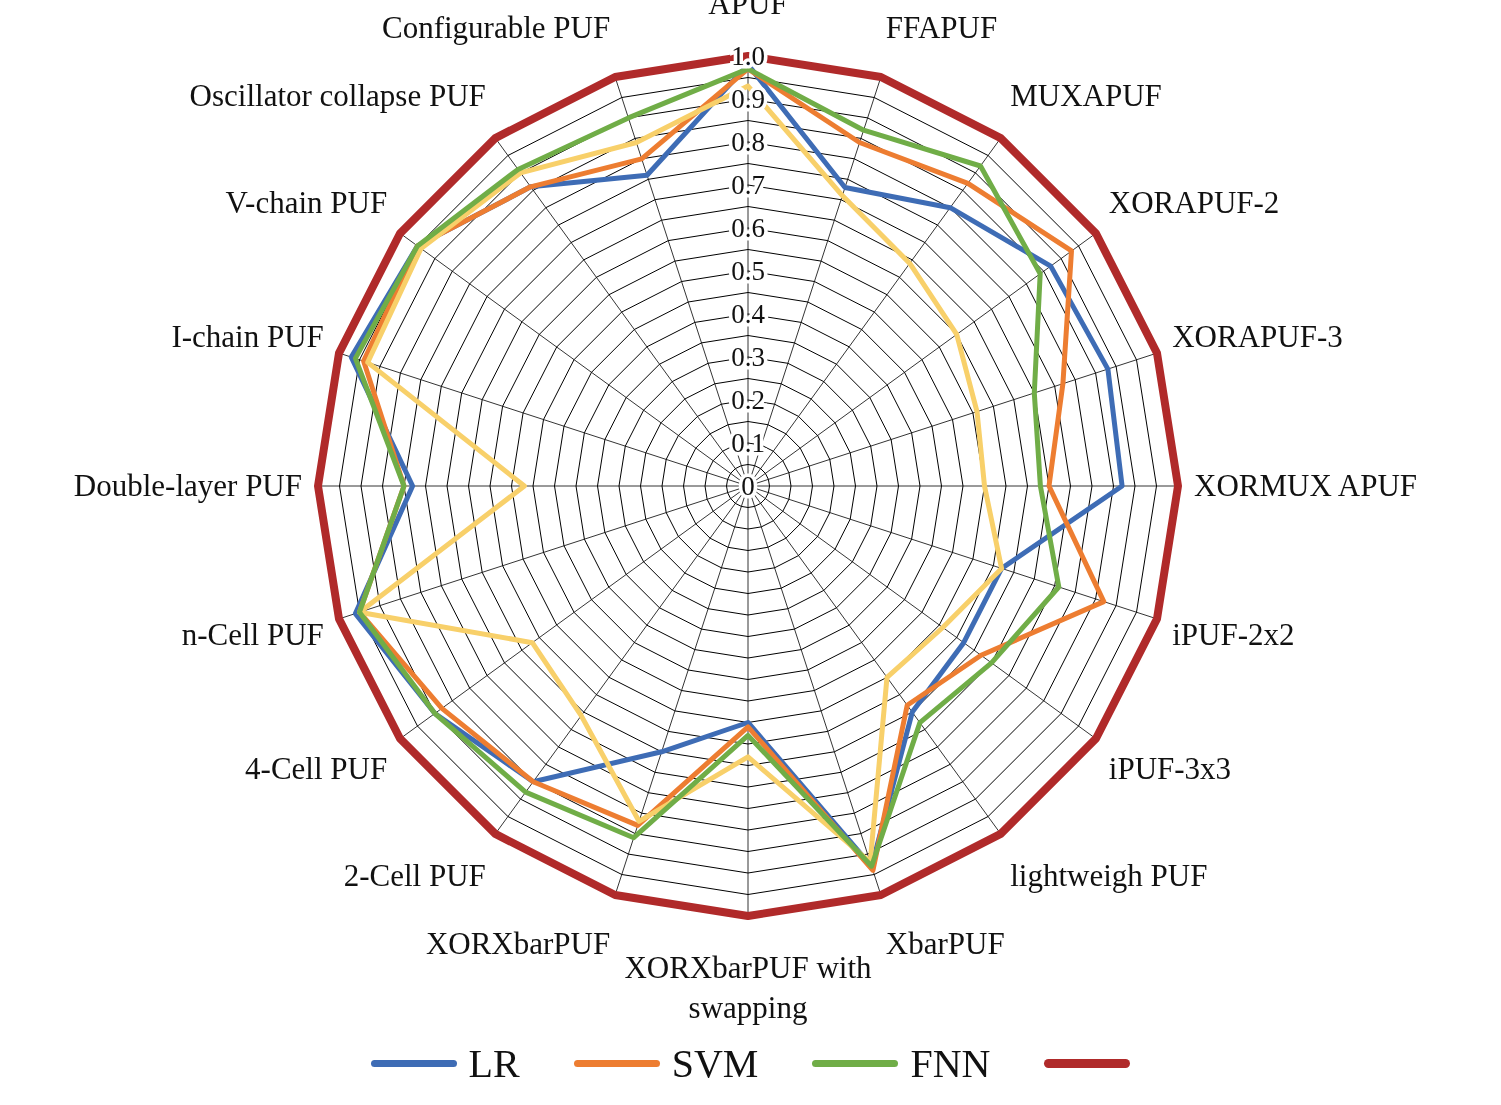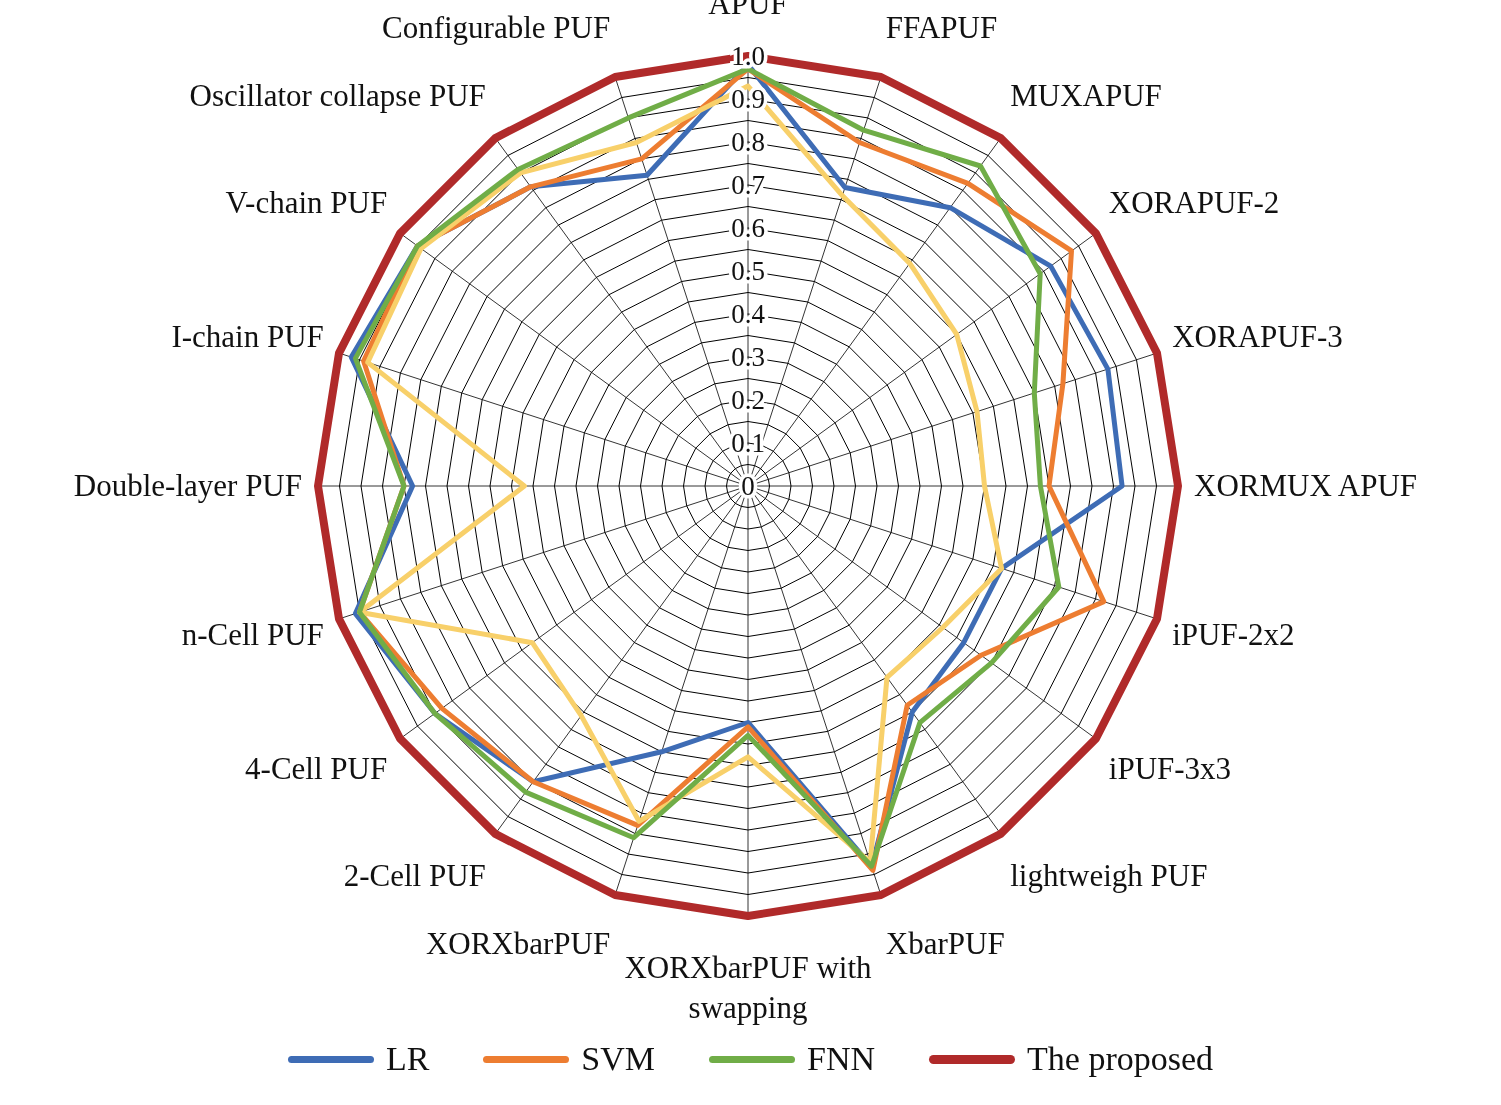--- a/index.html
+++ b/index.html
@@ -4,21 +4,21 @@
 <style>
   html,body{margin:0;padding:0;background:#ffffff;}
   .figure{position:relative;width:1501px;height:1105px;background:#ffffff;overflow:hidden;
           font-family:"Liberation Serif",serif;}
   svg{position:absolute;left:0;top:0;}
   .cat{font-size:31px;fill:#111111;font-family:"Liberation Serif",serif;}
   .tick{font-size:27px;fill:#111111;font-family:"Liberation Serif",serif;
         paint-order:stroke;stroke:#ffffff;stroke-width:7px;}
   .legend{position:absolute;left:0;right:0;top:1040px;display:flex;justify-content:center;
           align-items:center;gap:54px;}
-  .legend-item{display:flex;align-items:center;gap:12px;font-size:34px;color:#111111;}
+  .legend-item{display:flex;align-items:center;gap:12px;font-size:40px;color:#111111;}
   .swatch{display:inline-block;width:86px;border-radius:6px;}
 </style>
 </head>
 <body>
 
 <div class="figure">
   <svg width="1501" height="1105" viewBox="0 0 1501 1105">
       <polygon points="748.0,464.5 754.6,465.6 760.6,468.6 765.4,473.4 768.4,479.4 769.5,486.0 768.4,492.6 765.4,498.6 760.6,503.4 754.6,506.4 748.0,507.5 741.4,506.4 735.4,503.4 730.6,498.6 727.6,492.6 726.5,486.0 727.6,479.4 730.6,473.4 735.4,468.6 741.4,465.6" fill="none" stroke="#000000" stroke-width="1"></polygon>
       <polygon points="748.0,443.0 761.3,445.1 773.3,451.2 782.8,460.7 788.9,472.7 791.0,486.0 788.9,499.3 782.8,511.3 773.3,520.8 761.3,526.9 748.0,529.0 734.7,526.9 722.7,520.8 713.2,511.3 707.1,499.3 705.0,486.0 707.1,472.7 713.2,460.7 722.7,451.2 734.7,445.1" fill="none" stroke="#000000" stroke-width="1"></polygon>
       <polygon points="748.0,421.5 767.9,424.7 785.9,433.8 800.2,448.1 809.3,466.1 812.5,486.0 809.3,505.9 800.2,523.9 785.9,538.2 767.9,547.3 748.0,550.5 728.1,547.3 710.1,538.2 695.8,523.9 686.7,505.9 683.5,486.0 686.7,466.1 695.8,448.1 710.1,433.8 728.1,424.7" fill="none" stroke="#000000" stroke-width="1"></polygon>
@@ -104,16 +104,15 @@
       <div class="legend-item">
         <span class="swatch" style="background: rgb(237, 125, 49); height: 7px;"></span>
         <span>SVM</span>
       </div>
       <div class="legend-item">
         <span class="swatch" style="background: rgb(112, 173, 71); height: 7px;"></span>
         <span>FNN</span>
       </div>
       <div class="legend-item">
         <span class="swatch" style="background: rgb(176, 42, 42); height: 9px;"></span>
-        <span>The proposed</span>
       </div>
     </div>
 </div>
 
 </body></html>

